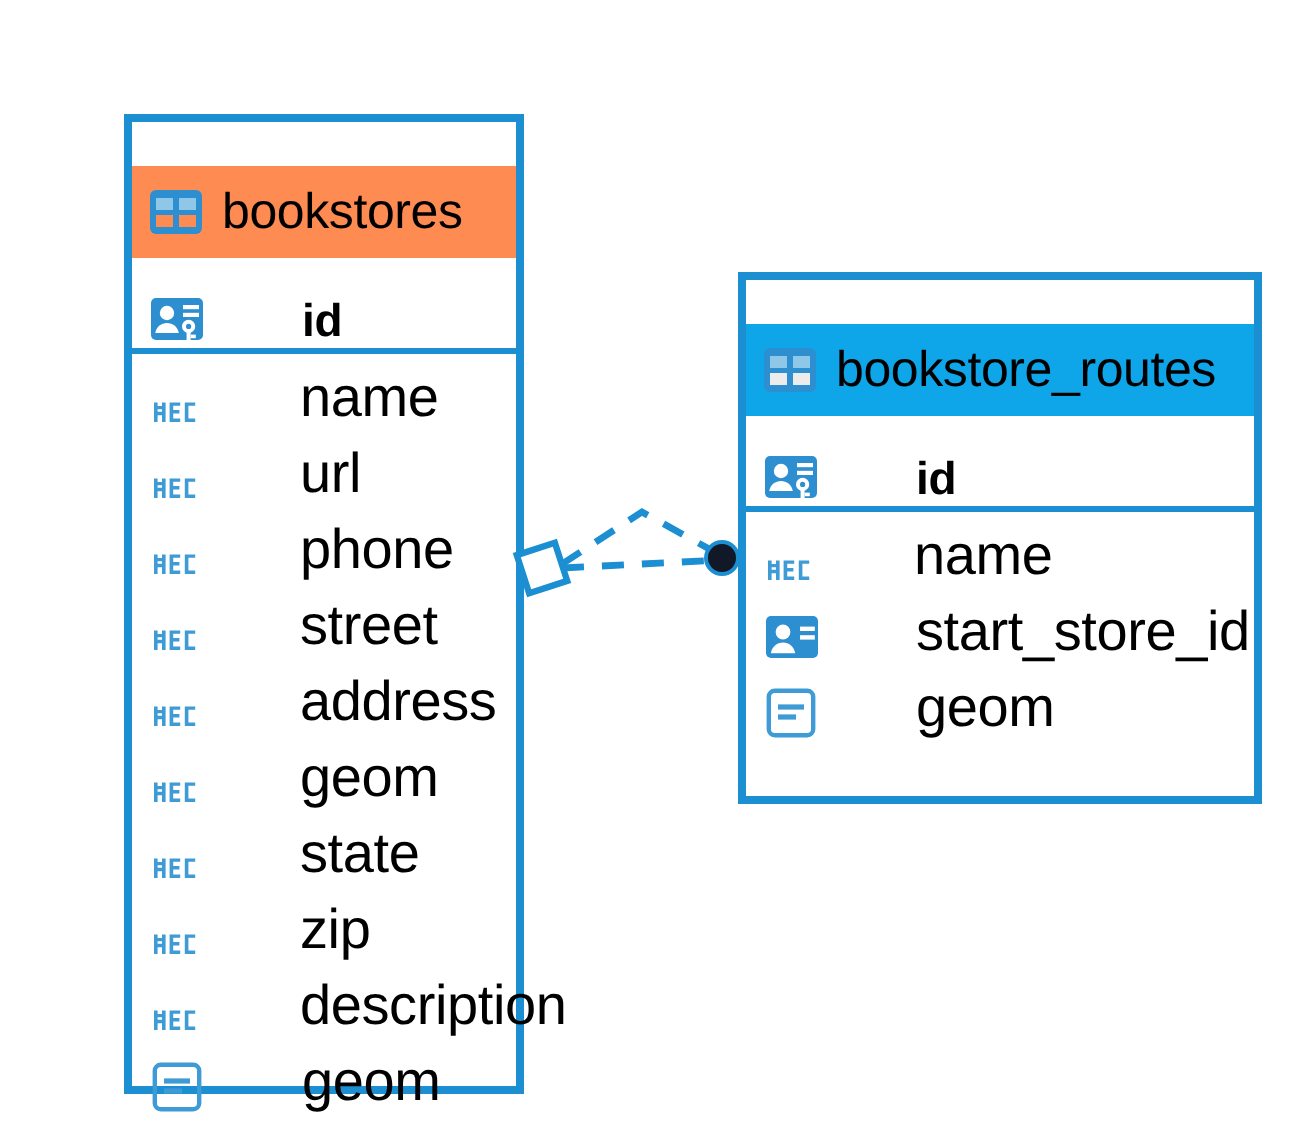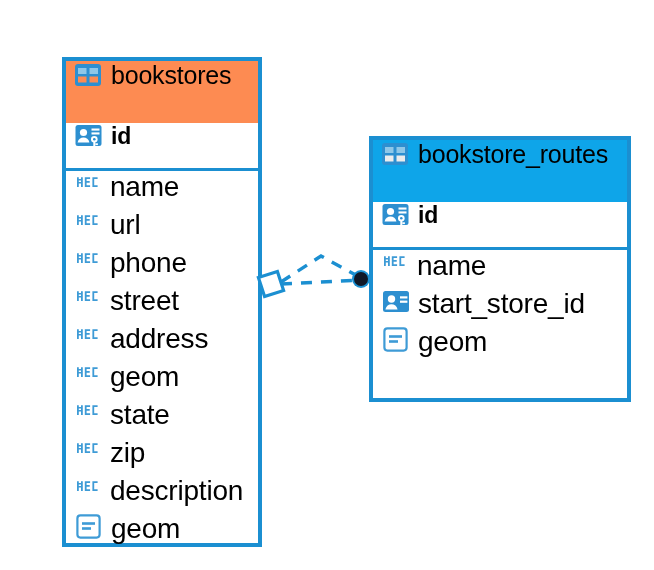--- a/index.html
+++ b/index.html
@@ -40,43 +40,45 @@
   #entity-bookstore-routes {
     left: 369px;
     top: 136px;
     width: 262px;
     height: 266px;
   }
 
   
   .entity-header {
     display: flex;
-    align-items: flex-start;
-    height: 62px;
+    align-items: center;
+    height: 46px;
     padding-left: 8px;
     box-sizing: border-box;
+    margin-top: 22px;
   }
   .entity-header.accent   { background: #fd8b52; }
   .entity-header.neutral  { background: #0ea5e9; }
 
   .entity-title {
     font-size: 25px;
     color: #000000;
     margin-left: 10px;
     white-space: nowrap;
     letter-spacing: -0.2px;
   }
 
   
   .field-row {
     display: flex;
-    align-items: flex-start;
+    align-items: flex-end;
     height: 38px;
     padding-left: 9px;
     box-sizing: border-box;
+    gap: 40px;
   }
   .field-row.pk {
     border-bottom: 3px solid #1b8fd1;
     height: 48px;
   }
   .field-label {
     font-size: 28px;
     color: #000000;
     margin-left: 9px;
     white-space: nowrap;

